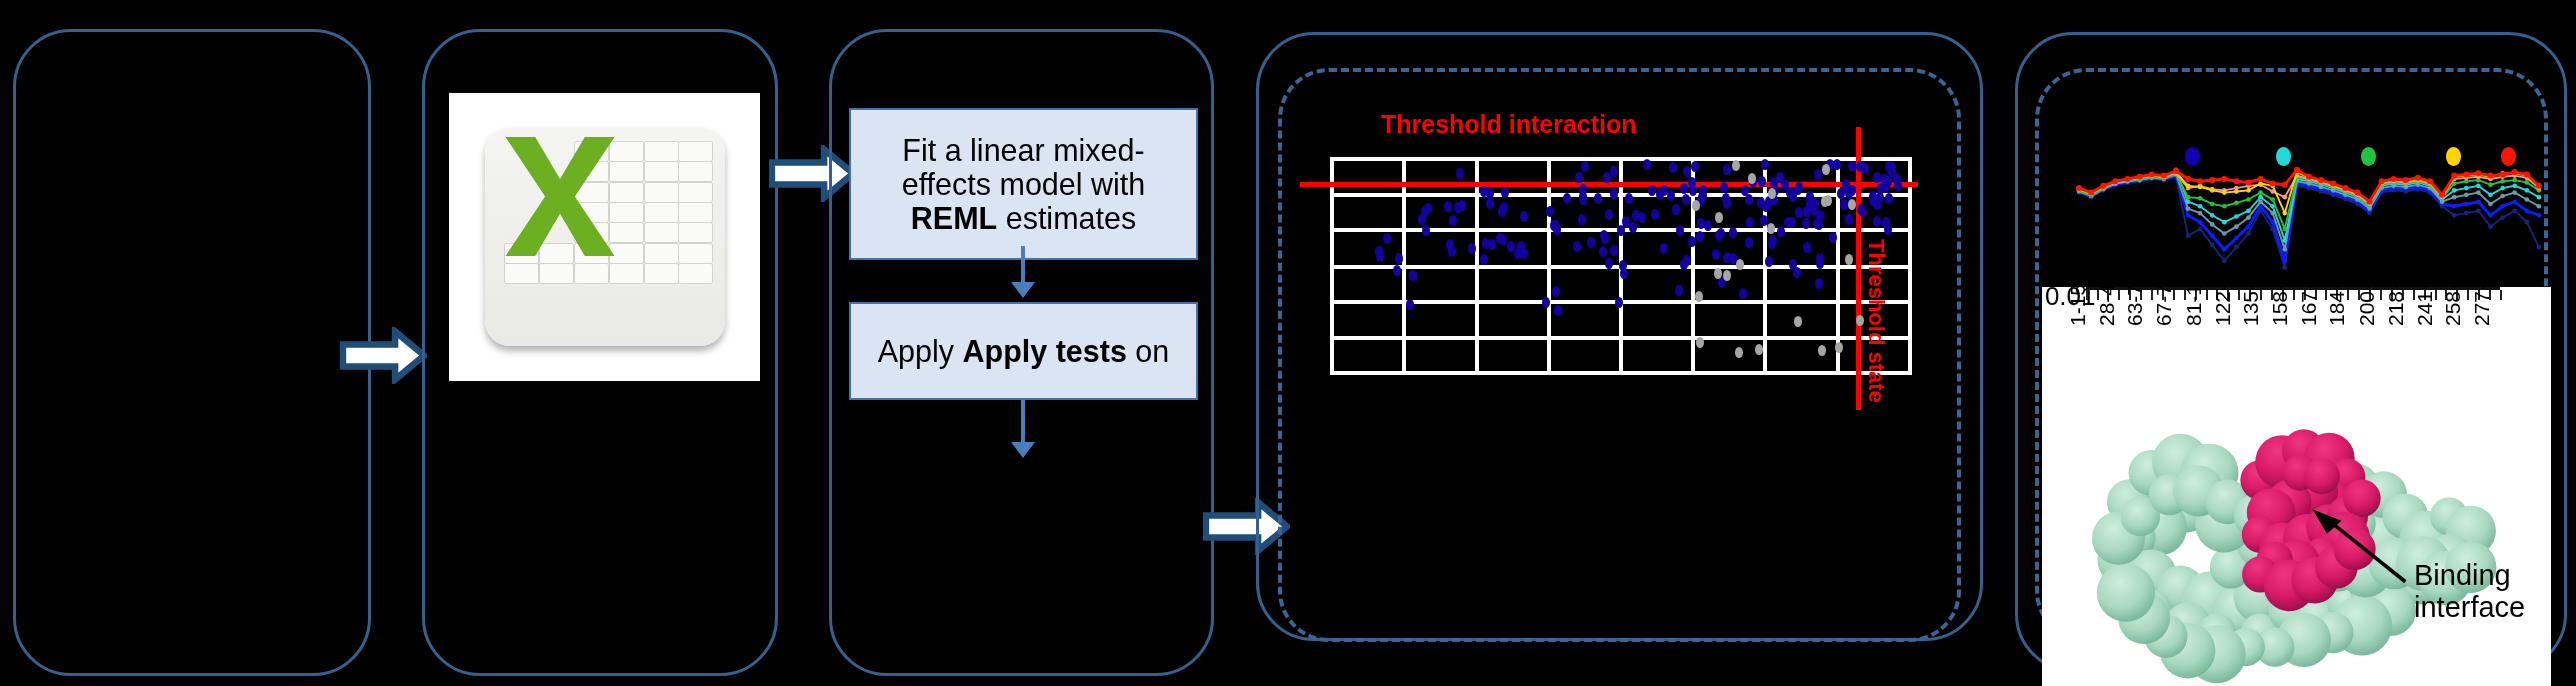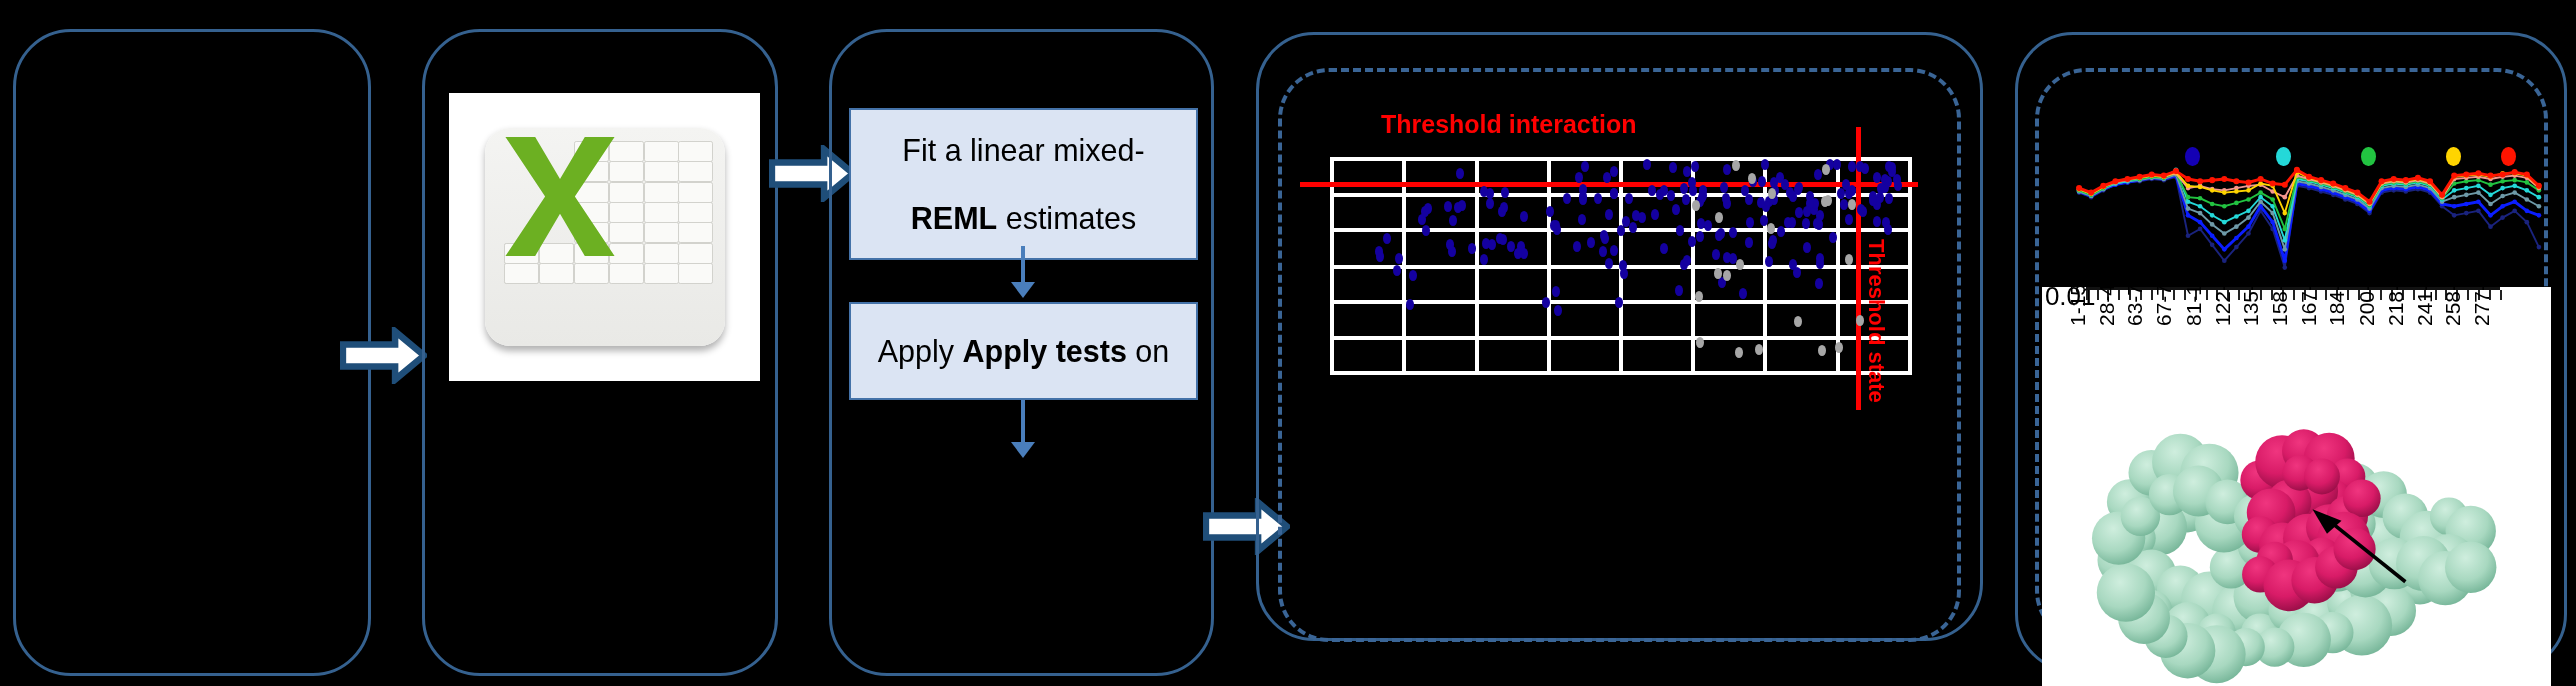--- a/index.html
+++ b/index.html
@@ -130,21 +130,21 @@
     <svg viewBox="0 0 120 78" preserveAspectRatio="none">
       <polygon points="4,24 76,24 76,6 116,39 76,72 76,54 4,54" fill="#ffffff" stroke="#1f4e79" stroke-width="9" stroke-linejoin="miter"></polygon>
     </svg>
   </div>
 
   <div class="panel" style="left:829px;top:29px;width:385px;height:647px;"></div>
 
   <div class="pbox" style="left:849px;top:108px;width:349px;height:152px;">
     <div>
       <span>Fit a linear mixed-</span><br>
-      <br>
+      <span>effects model with</span><br>
       <b>REML</b><span> estimates</span>
     </div>
   </div>
 
   <div class="vconn" style="left:1021px;top:246px;height:36px;"></div>
   <div class="vtip" style="left:1011px;top:282px;"></div>
 
   <div class="pbox" style="left:849px;top:302px;width:349px;height:98px;">
     <div>
       <span>Apply </span><b>Apply tests</b><span> on</span><br>
@@ -885,16 +885,20 @@
           <circle cx="340" cy="265" r="35.5282514677383" fill="url(#gB)"></circle>
           <circle cx="375" cy="258" r="32.07928871456534" fill="url(#gB)"></circle>
           <circle cx="405" cy="240" r="29.35256348690018" fill="url(#gB)"></circle>
           <circle cx="430" cy="215" r="29.042984142899513" fill="url(#gB)"></circle>
           <circle cx="355" cy="110" r="24.485411432106048" fill="url(#gB)"></circle>
           <circle cx="385" cy="115" r="24.768977939151227" fill="url(#gB)"></circle>
         </g>
       <line x1="500" y1="260" x2="390" y2="172" stroke="#000" stroke-width="5"></line>
       <polygon points="372,160 412,176 392,194" fill="#000"></polygon>
     </svg>
+    <div class="bind-label" style="left:372px;top:166px;">
+      <div>Binding</div>
+      <div>interface</div>
+    </div>
   </div>
 
 </div>
 
 
 </body></html>

